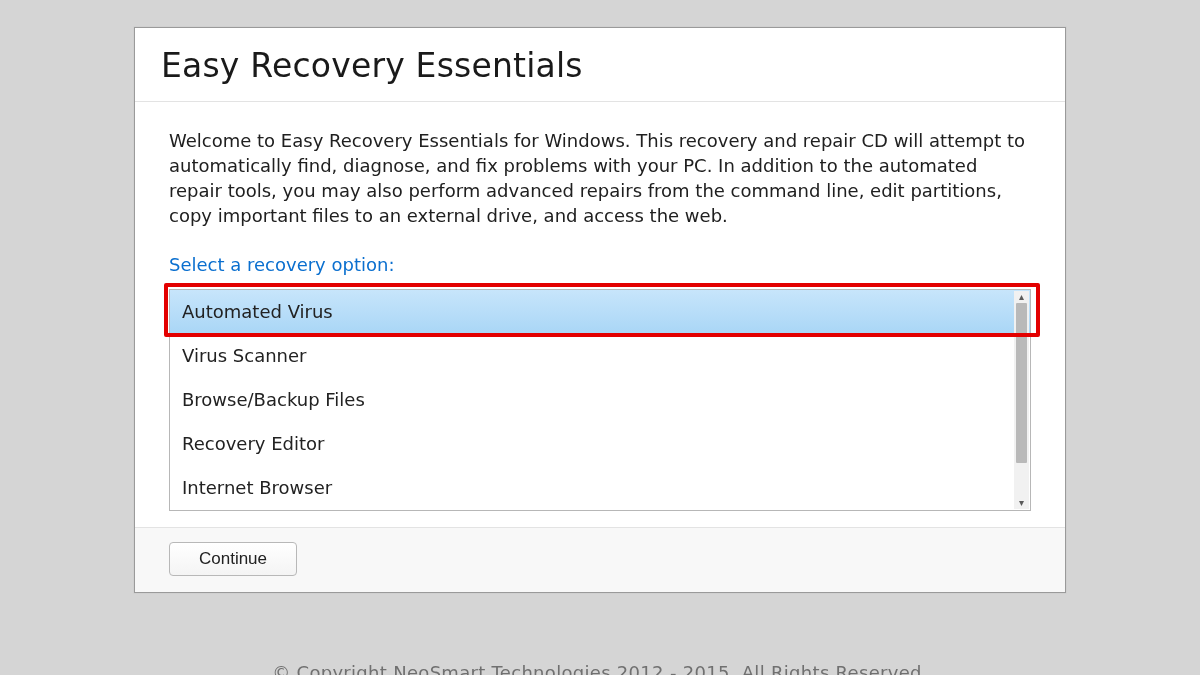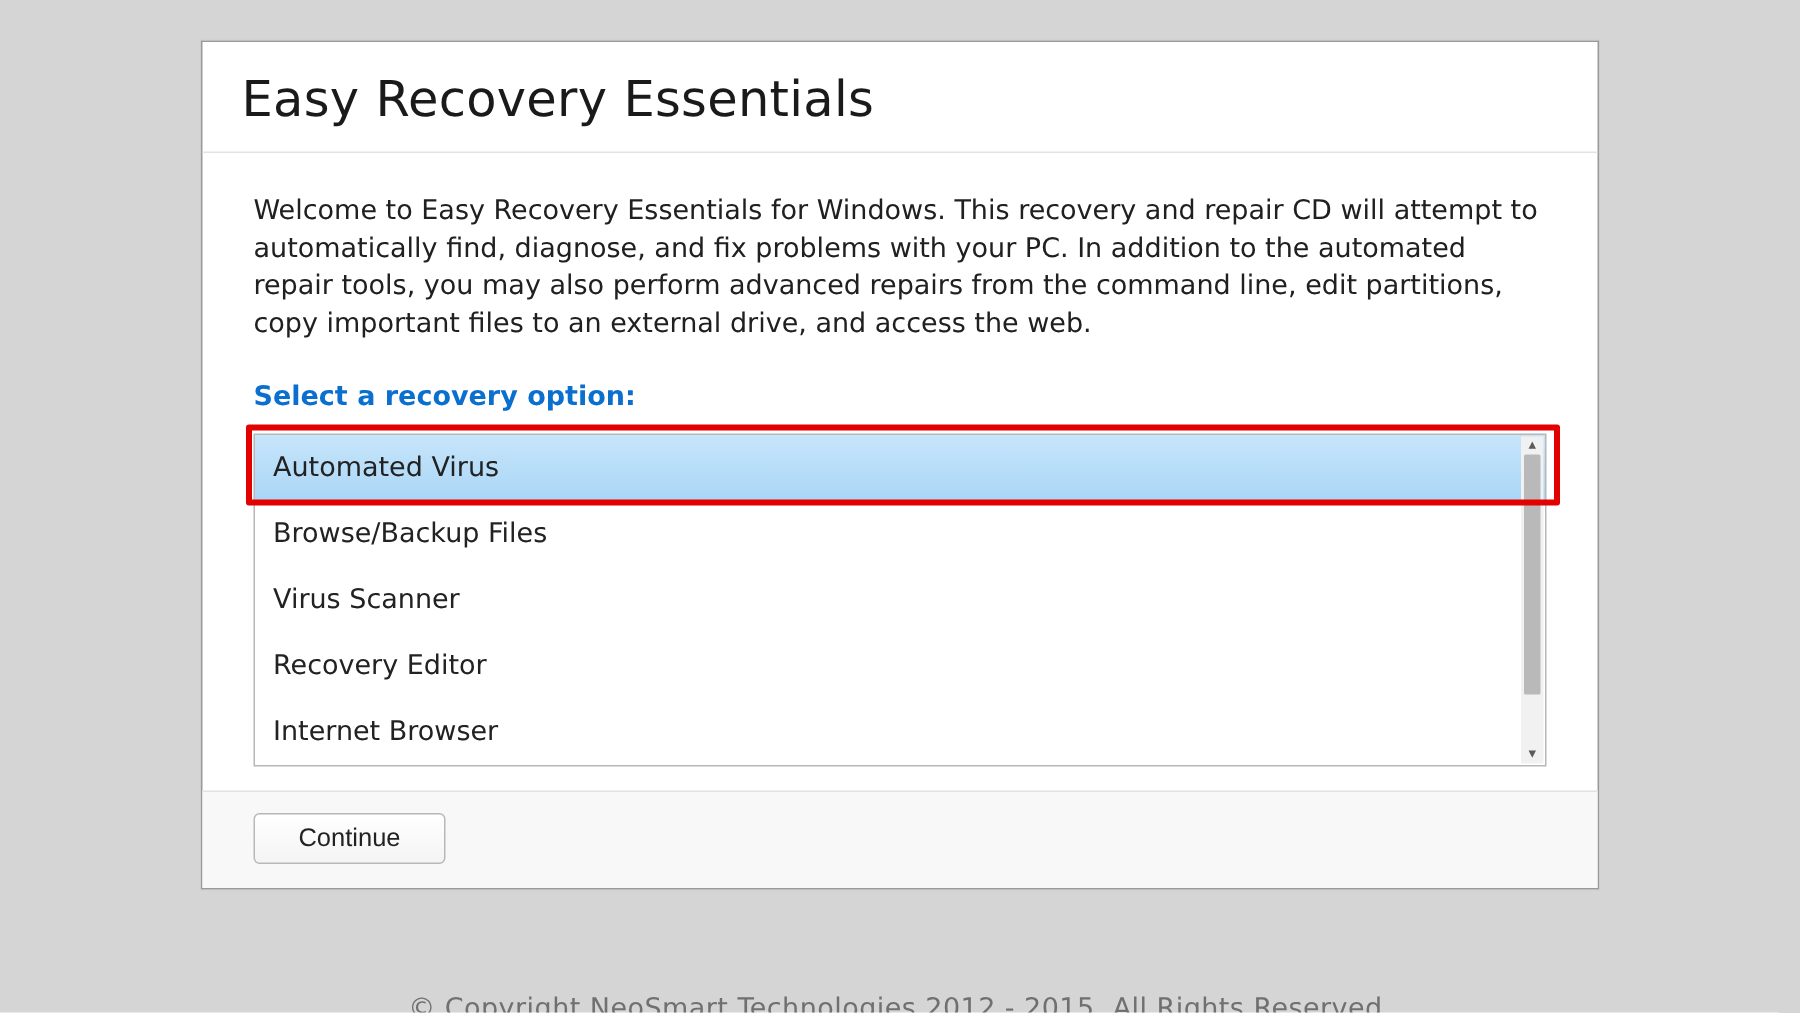--- a/index.html
+++ b/index.html
@@ -39,21 +39,21 @@
       flex-direction: column;
     }
     .welcome-text {
       font-size: 18px;
       line-height: 25px;
       color: #202020;
     }
     .prompt-label {
       margin-top: 26px;
       font-size: 18px;
-      font-weight: 700;
+      font-weight: 400;
       color: #0a6fcf;
     }
     
     .list-wrap {
       position: relative;
       margin-top: 14px;
       width: 862px; 
     }
     .listbox {
       position: relative;
@@ -158,22 +158,22 @@
     <div class="dialog-title">Easy Recovery Essentials</div>
   </div>
 
   <div class="dialog-body">
     <div class="welcome-text">Welcome to Easy Recovery Essentials for Windows. This recovery and repair CD will attempt to automatically find, diagnose, and fix problems with your PC. In addition to the automated repair tools, you may also perform advanced repairs from the command line, edit partitions, copy important files to an external drive, and access the web.</div>
     <div class="prompt-label">Select a recovery option:</div>
 
     <div class="list-wrap">
       <div class="listbox">
         <div class="list-item selected">Automated Virus</div>
+        <div class="list-item">Virus Scanner</div>
         <div class="list-item">Browse/Backup Files</div>
-        <div class="list-item">Virus Scanner</div>
         <div class="list-item">Recovery Editor</div>
         <div class="list-item">Internet Browser</div>
 
         <div class="scrollbar">
           <div class="scroll-arrow top">▴</div>
           <div class="scroll-thumb"></div>
           <div class="scroll-arrow bottom">▾</div>
         </div>
       </div>
       <div class="red-highlight"></div>

